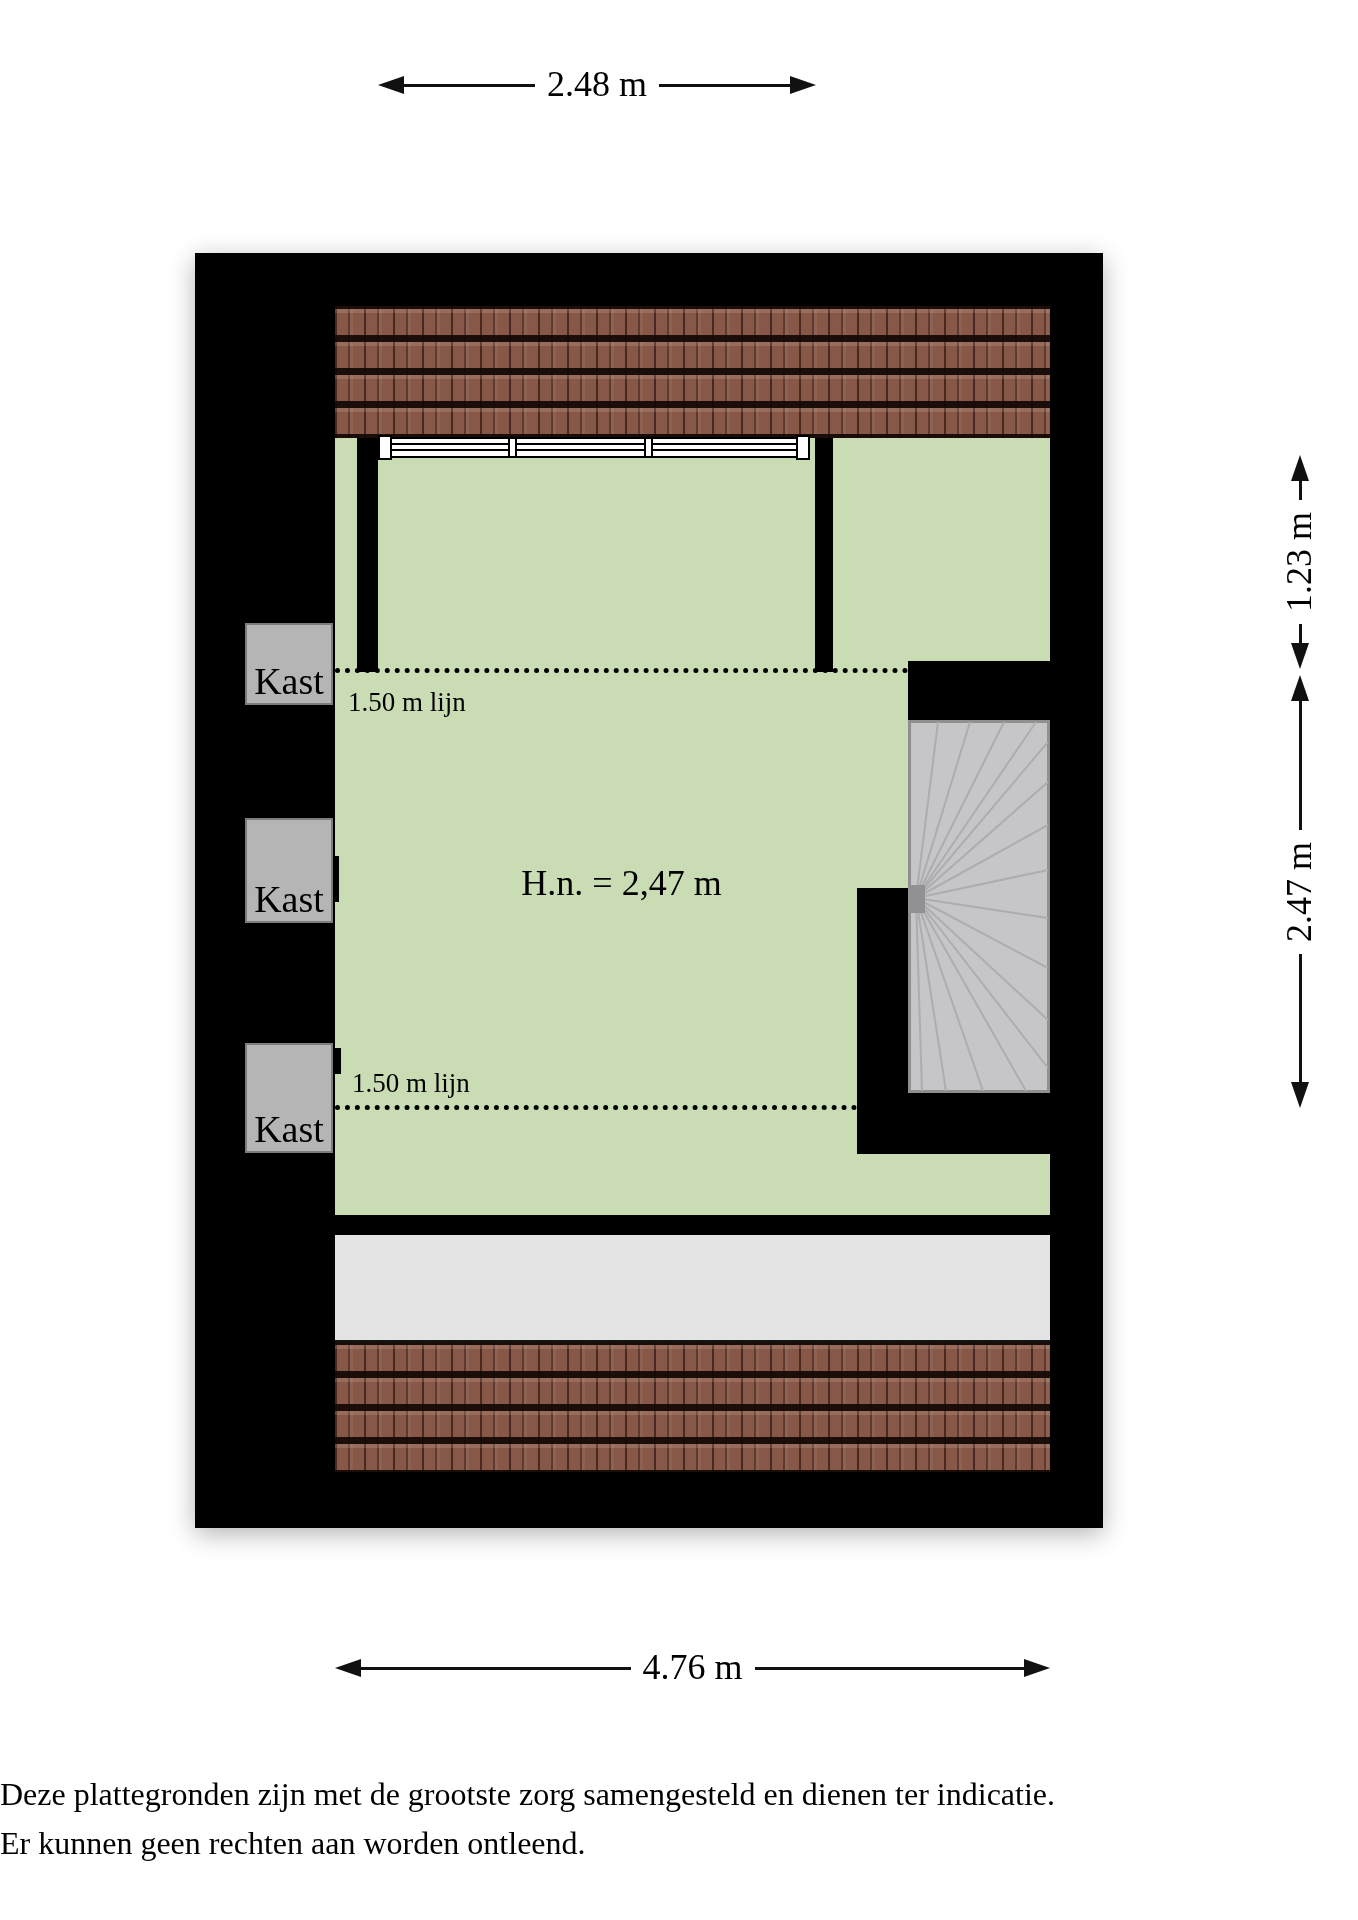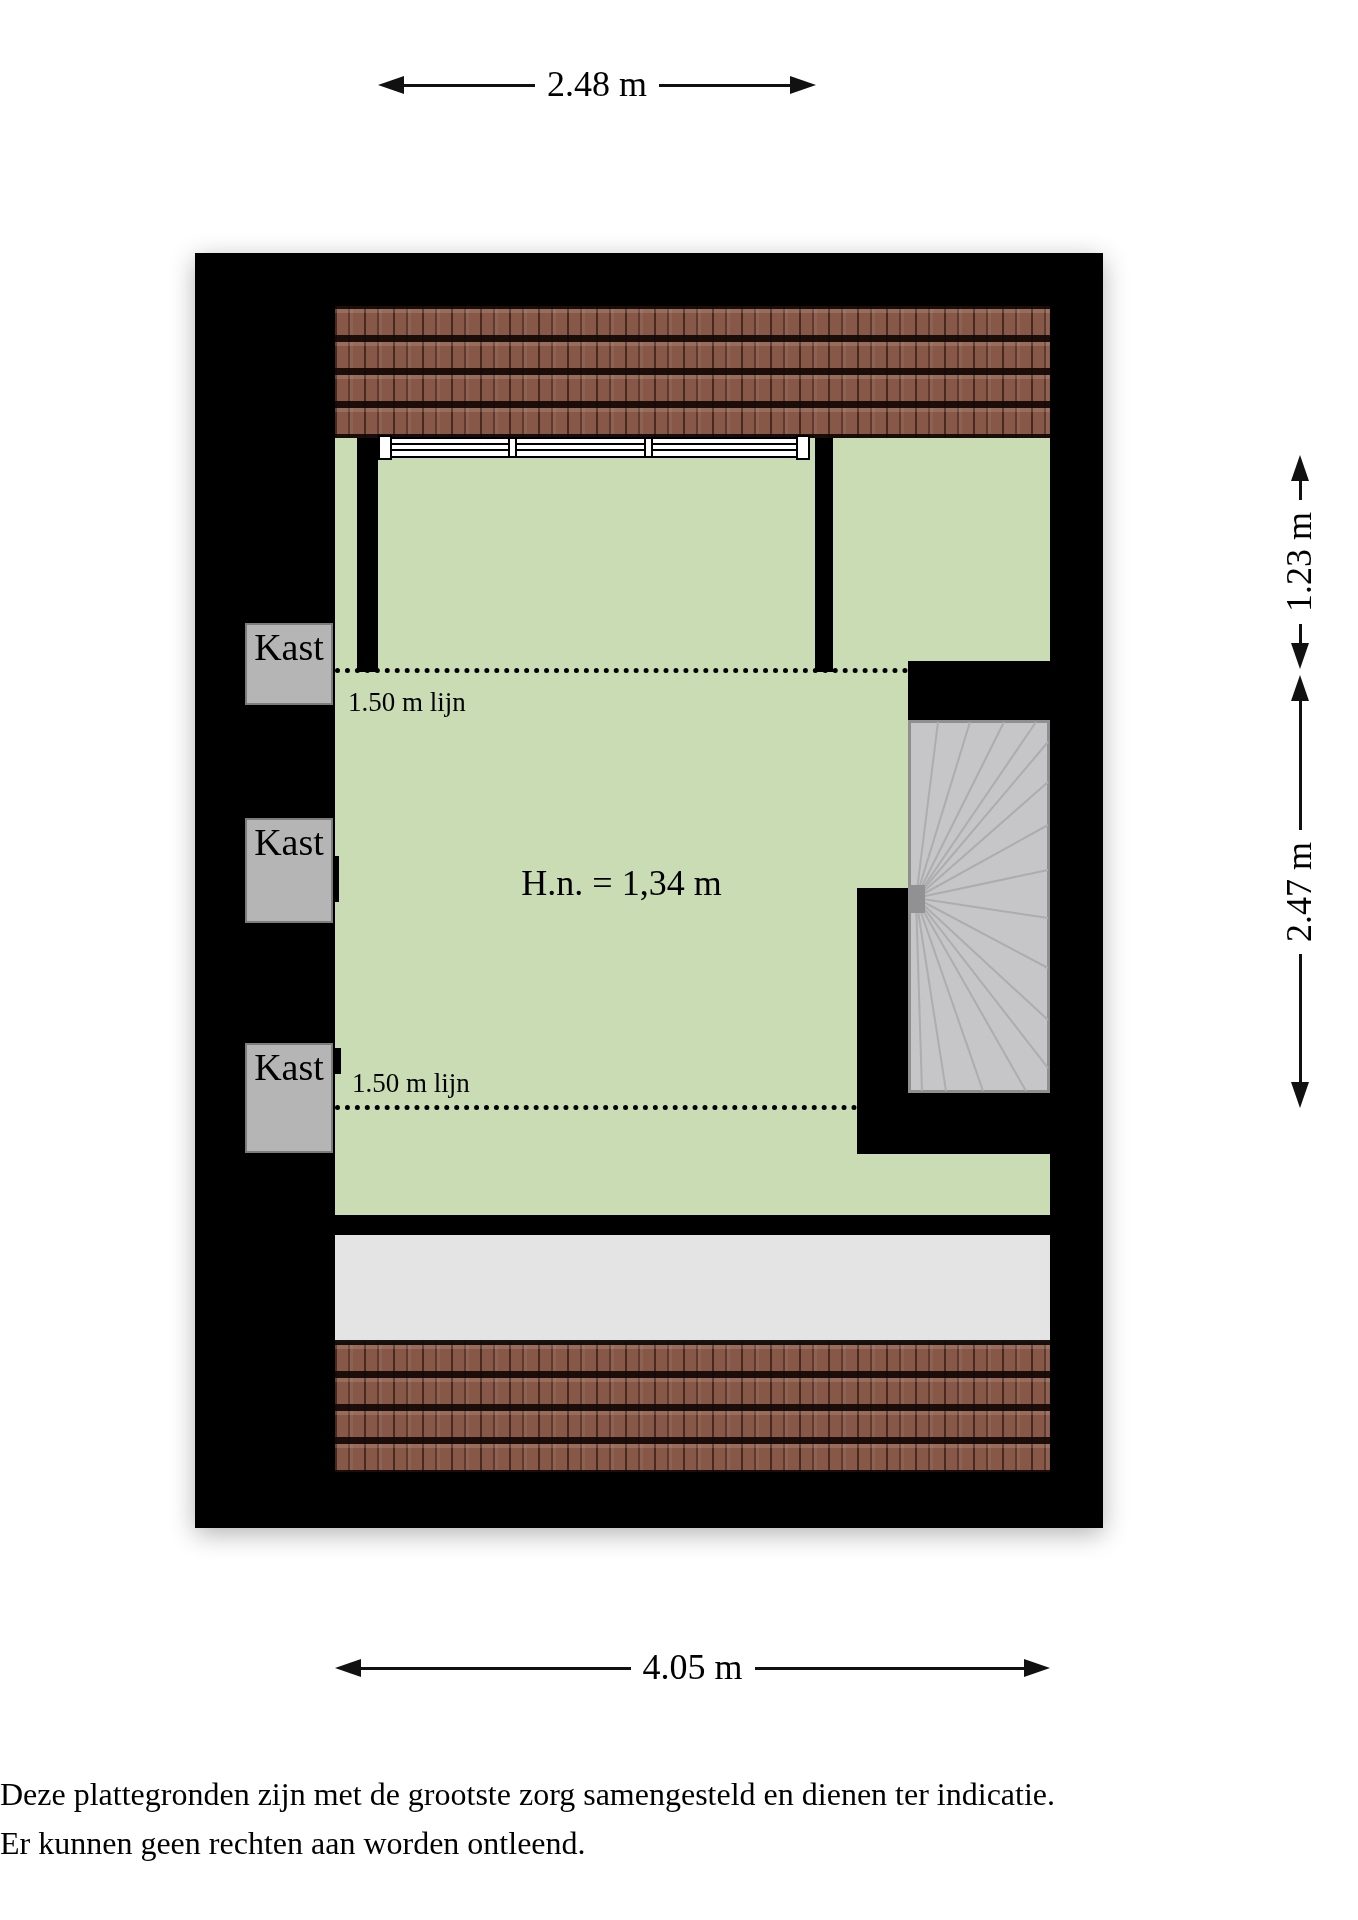--- a/index.html
+++ b/index.html
@@ -46,21 +46,21 @@
   #dotline-2{left:335px;top:1105px;width:522px;}
   .lijn-label{font-size:27px;line-height:1;white-space:nowrap;}
   #lijn-label-1{left:348px;top:689px;}
   #lijn-label-2{left:352px;top:1070px;}
   
   #room-label{left:335px;top:845px;width:573px;text-align:center;}
   #room-name{font-size:36px;line-height:1;}
   #room-height{font-size:36px;line-height:1;margin-top:20px;}
   
   .closet{background:#b5b5b5;border:2px solid #7d7d7d;box-sizing:border-box;
-          display:flex;align-items:flex-start;justify-content:center;font-size:38px;}
+          display:flex;align-items:flex-end;justify-content:center;font-size:38px;}
   #closet-1{left:245px;top:623px;width:88px;height:82px;}
   #closet-2{left:245px;top:818px;width:88px;height:105px;}
   #closet-3{left:245px;top:1043px;width:88px;height:110px;}
   #closet-2-tick{left:333px;top:856px;width:6px;height:46px;}
   #closet-3-tick{left:333px;top:1048px;width:8px;height:26px;}
   
   .dim-h{height:0;}
   .dim-h .line{position:absolute;left:22px;right:22px;top:-1.5px;height:3px;background:#111;}
   .dim-h .head-l{position:absolute;left:0;top:-9px;width:0;height:0;
     border-top:9px solid transparent;border-bottom:9px solid transparent;border-right:26px solid #111;}
@@ -140,21 +140,21 @@
   </div>
   <div class="abs win-cap" style="left:378px;"></div>
   <div class="abs win-cap" style="left:796px;"></div>
 
   <div class="abs dotline" id="dotline-1"></div>
   <div class="abs lijn-label" id="lijn-label-1">1.50 m lijn</div>
   <div class="abs dotline" id="dotline-2"></div>
   <div class="abs lijn-label" id="lijn-label-2">1.50 m lijn</div>
 
   <div class="abs" id="room-label">
-    <div id="room-height">H.n. = 1,34 m</div>
+    <div id="room-height">H.n. = 2,47 m</div>
   </div>
 
   <div class="abs closet" id="closet-1">
     <span>Kast</span>
   </div>
   <div class="abs closet" id="closet-2">
     <span>Kast</span>
   </div>
   <div class="abs closet" id="closet-3">
     <span>Kast</span>
@@ -172,21 +172,21 @@
     <div class="line"></div>
     <div class="head-t"></div>
     <div class="head-b"></div>
     <span class="dim-label rot">2.47 m</span>
   </div>
 
   <div class="abs dim-h" id="dim-bottom">
     <div class="line"></div>
     <div class="head-l"></div>
     <div class="head-r"></div>
-    <span class="dim-label">4.05 m</span>
+    <span class="dim-label">4.76 m</span>
   </div>
 
   <div class="abs" id="disclaimer">
     <div>Deze plattegronden zijn met de grootste zorg samengesteld en dienen ter indicatie.</div>
     <div>Er kunnen geen rechten aan worden ontleend.</div>
   </div>
 
 </div>
 
 </body></html>

